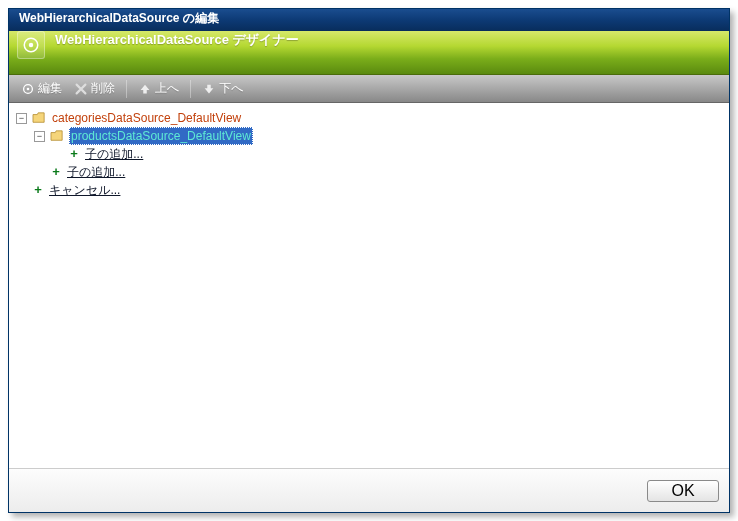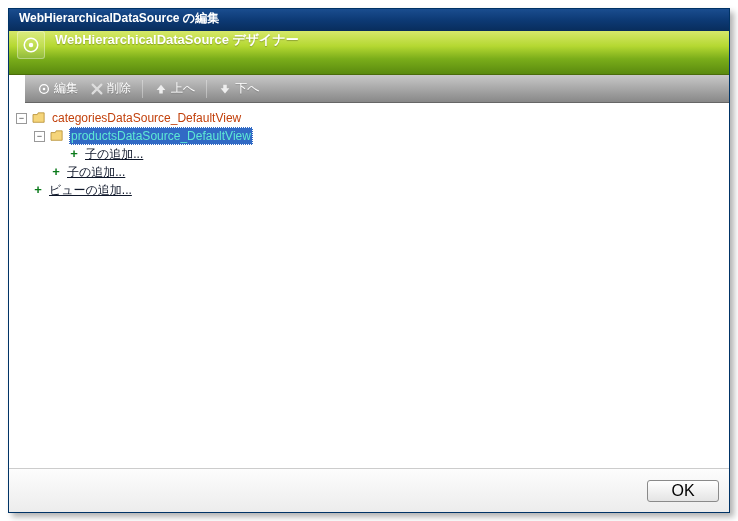--- a/index.html
+++ b/index.html
@@ -54,21 +54,20 @@
       text-shadow: 0 1px 1px rgba(0,0,0,0.25);
     }
     .toolbar {
       background: linear-gradient(to bottom, #c8c8c8 0%, #a8a8a8 50%, #888888 100%);
       height: 28px;
       display: flex;
       align-items: center;
       padding: 0 8px;
       gap: 4px;
       border-bottom: 1px solid #666;
-      margin-left: 16px;
     }
     .tool-btn {
       display: flex;
       align-items: center;
       gap: 3px;
       color: #fff;
       cursor: pointer;
       padding: 2px 4px;
       text-shadow: 0 1px 1px rgba(0,0,0,0.2);
     }
@@ -256,21 +255,21 @@
                 <span class="plus-ico">+</span>
                 <span class="link-label">子の追加...</span>
               </div>
             </li>
           </ul>
         </li>
         <li>
           <div class="node">
             <span class="toggle-spacer"></span>
             <span class="plus-ico">+</span>
-            <span class="link-label">ビューの追加...</span>
+            <span class="link-label">キャンセル...</span>
           </div>
         </li>
       </ul>
     </div>
   </div>
 
   <div class="footer">
     <button class="dlg-btn">OK</button>
   </div>
 

